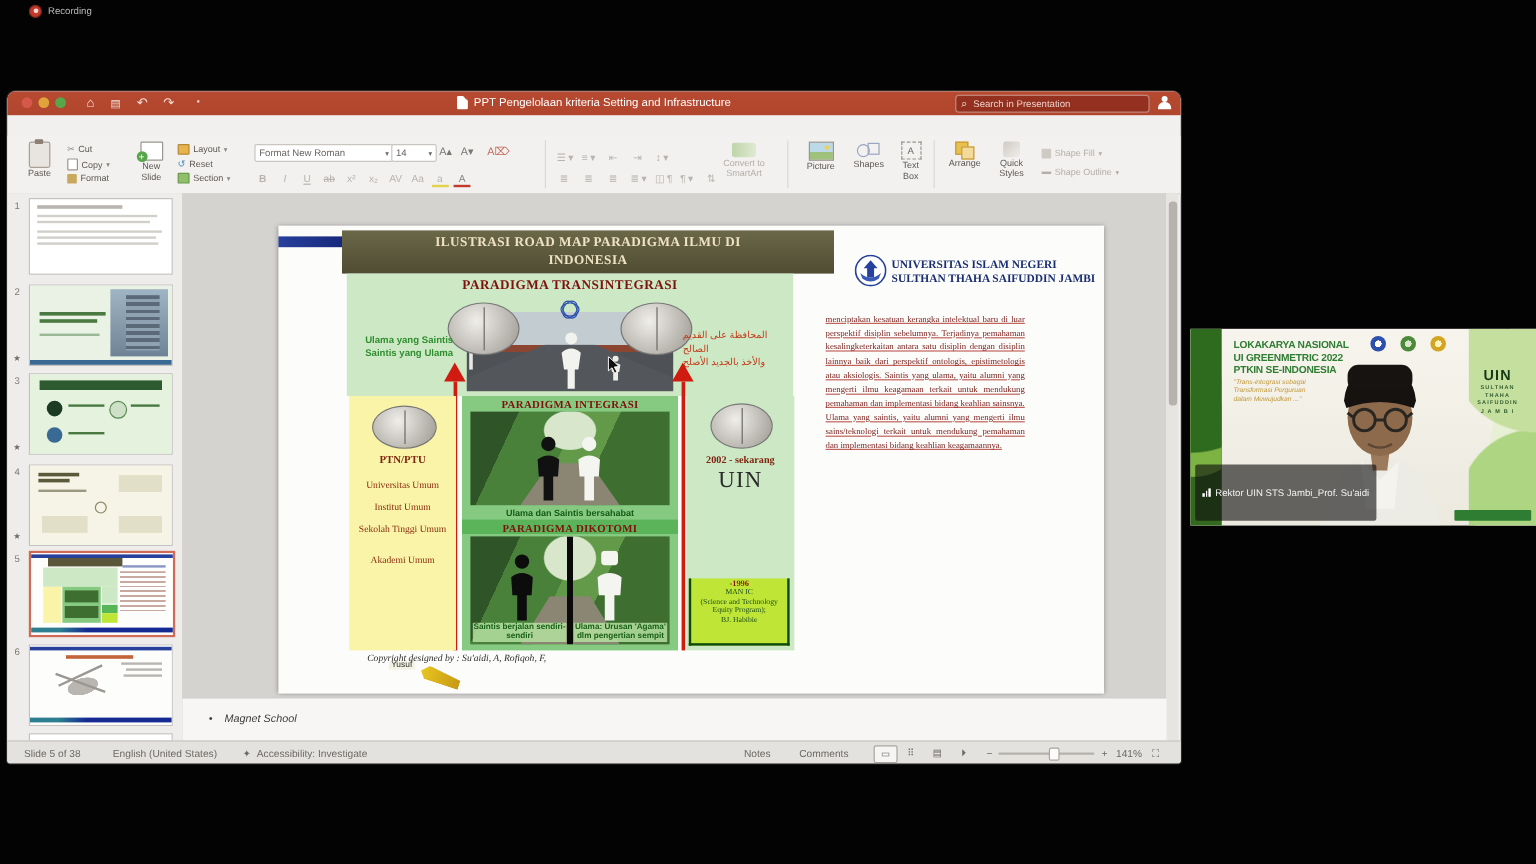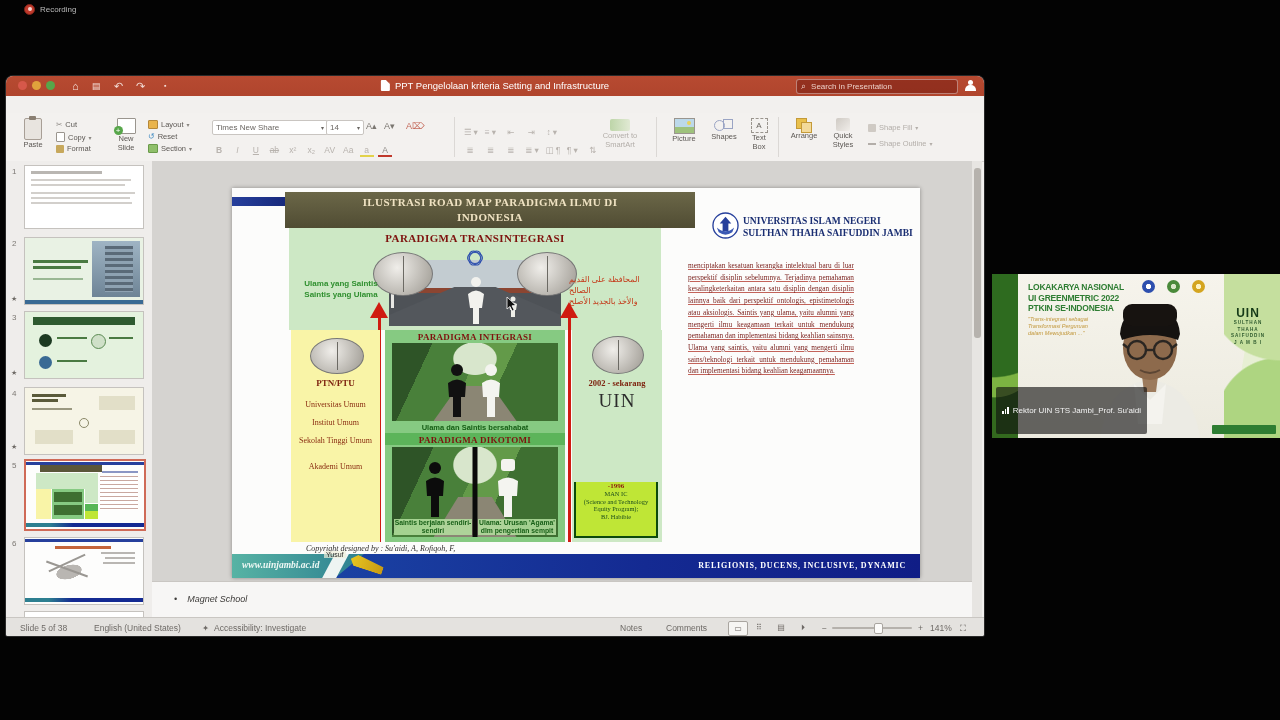--- a/index.html
+++ b/index.html
@@ -228,21 +228,21 @@
         <span style="color:#4a90c4;font-size:8px;">↺</span>
         <span>Reset</span>
       </div>
       <div class="abs rb-small" style="left:142px;top:31px;">
         <span class="chip" style="width:8px;height:7px;background:#8fbf6a;border:1px solid #6a9a4a;"></span>
         <span>Section</span>
         <span style="font-size:6px;color:#8a8680;">▾</span>
       </div>
 
       <div class="abs rb-box" style="left:206px;top:7px;width:108px;height:13px;">
-        <span>Times New Share</span>
+        <span>Format New Roman</span>
           <span style="font-size:6px;">▾</span>
       </div>
       <div class="abs rb-box" style="left:320px;top:7px;width:30px;height:13px;">
         <span>14</span>
           <span style="font-size:6px;">▾</span>
       </div>
       <div class="abs rb-small" style="left:360px;top:8px;color:#7a7670;font-size:9px;">
           <span>A▴</span>
         </div>
       <div class="abs rb-small" style="left:378px;top:8px;color:#7a7670;font-size:9px;">
@@ -520,26 +520,20 @@
         <path d="M5 16 Q14 24 23 16 L21 21 Q14 26 7 21 Z" fill="#3a58b4"></path>
       </svg>
       <div class="abs univname serif">
         <span>UNIVERSITAS ISLAM NEGERI</span><br>
         <span>SULTHAN THAHA SAIFUDDIN JAMBI</span>
       </div>
       <div class="abs bodytext serif">menciptakan kesatuan kerangka intelektual baru di luar perspektif disiplin sebelumnya. Terjadinya pemahaman kesalingketerkaitan antara satu disiplin dengan disiplin lainnya baik dari perspektif ontologis, epistimetologis atau aksiologis. Saintis yang ulama, yaitu alumni yang mengerti ilmu keagamaan terkait untuk mendukung pemahaman dan implementasi bidang keahlian sainsnya. Ulama yang saintis, yaitu alumni yang mengerti ilmu sains/teknologi terkait untuk mendukung pemahaman dan implementasi bidang keahlian keagamaannya.</div>
 
       <div class="abs copyright serif">Copyright designed by : Su'aidi, A, Rofiqoh, F,</div>
 
-      <div class="abs motto">
-        <div class="teal"></div>
-        <div class="stripe"></div>
-        <div class="web serif">www.uinjambi.ac.id</div>
-        <div class="txt serif">RELIGIONIS, DUCENS, INCLUSIVE, DYNAMIC</div>
-      </div>
 
       <div class="abs yusuf">Yusuf</div>
       <div class="abs pencil"></div>
     </div>
 
     <div class="abs notesarea">
       <div class="abs notes-txt">
         <span>•</span>
         <span>Magnet School</span>
       </div>

